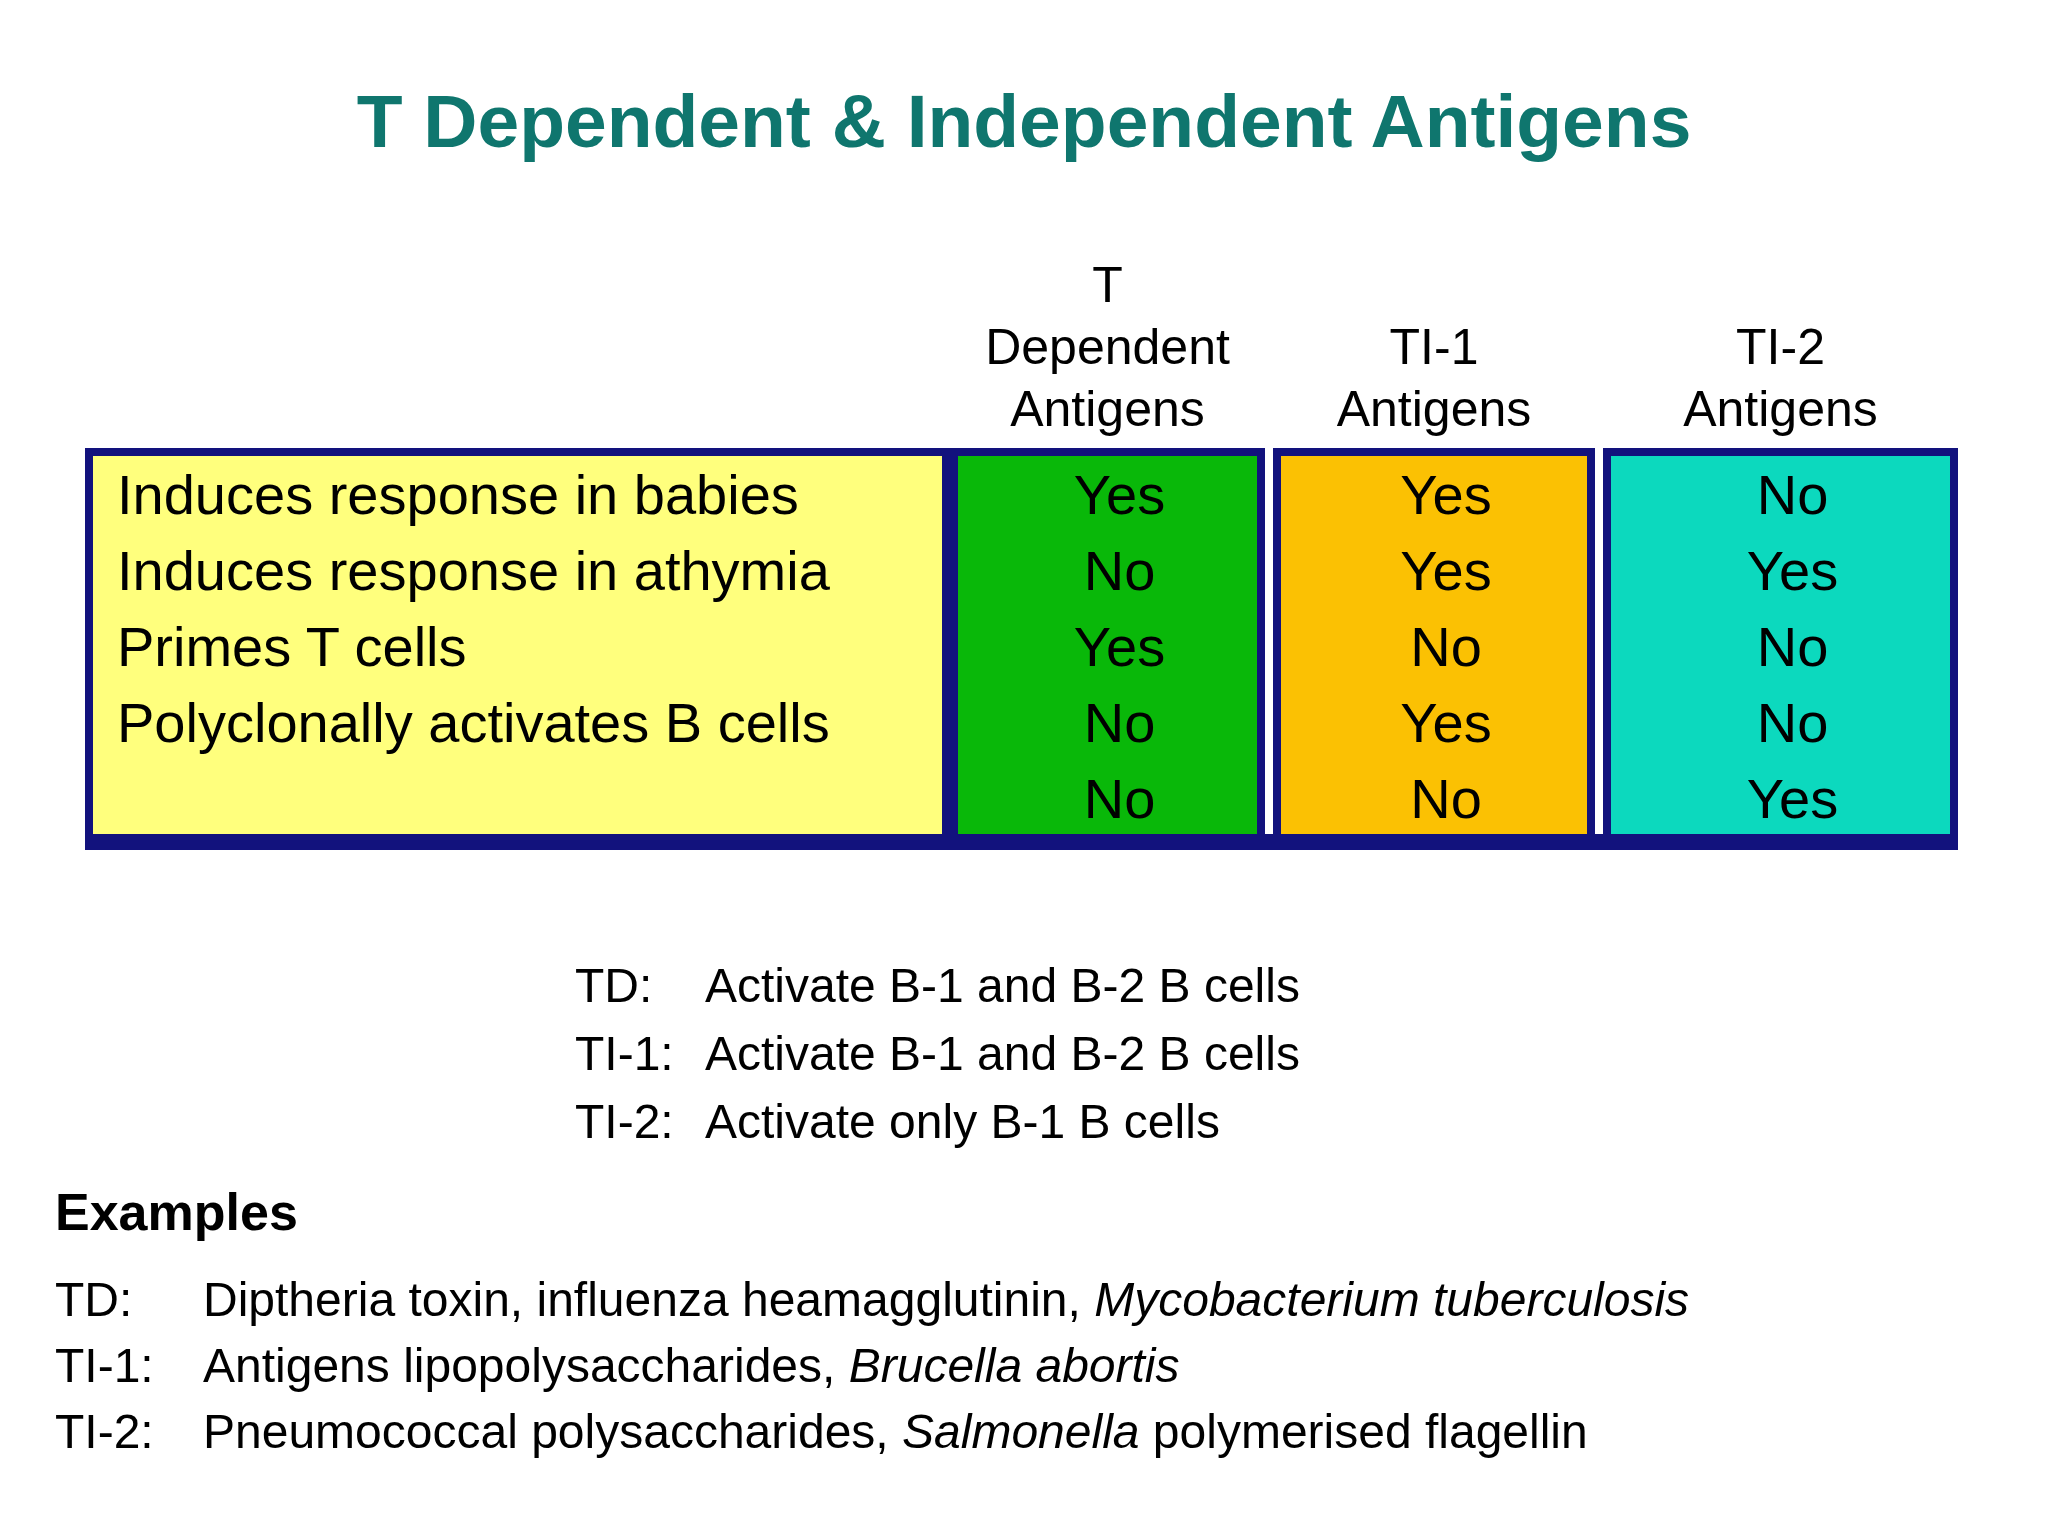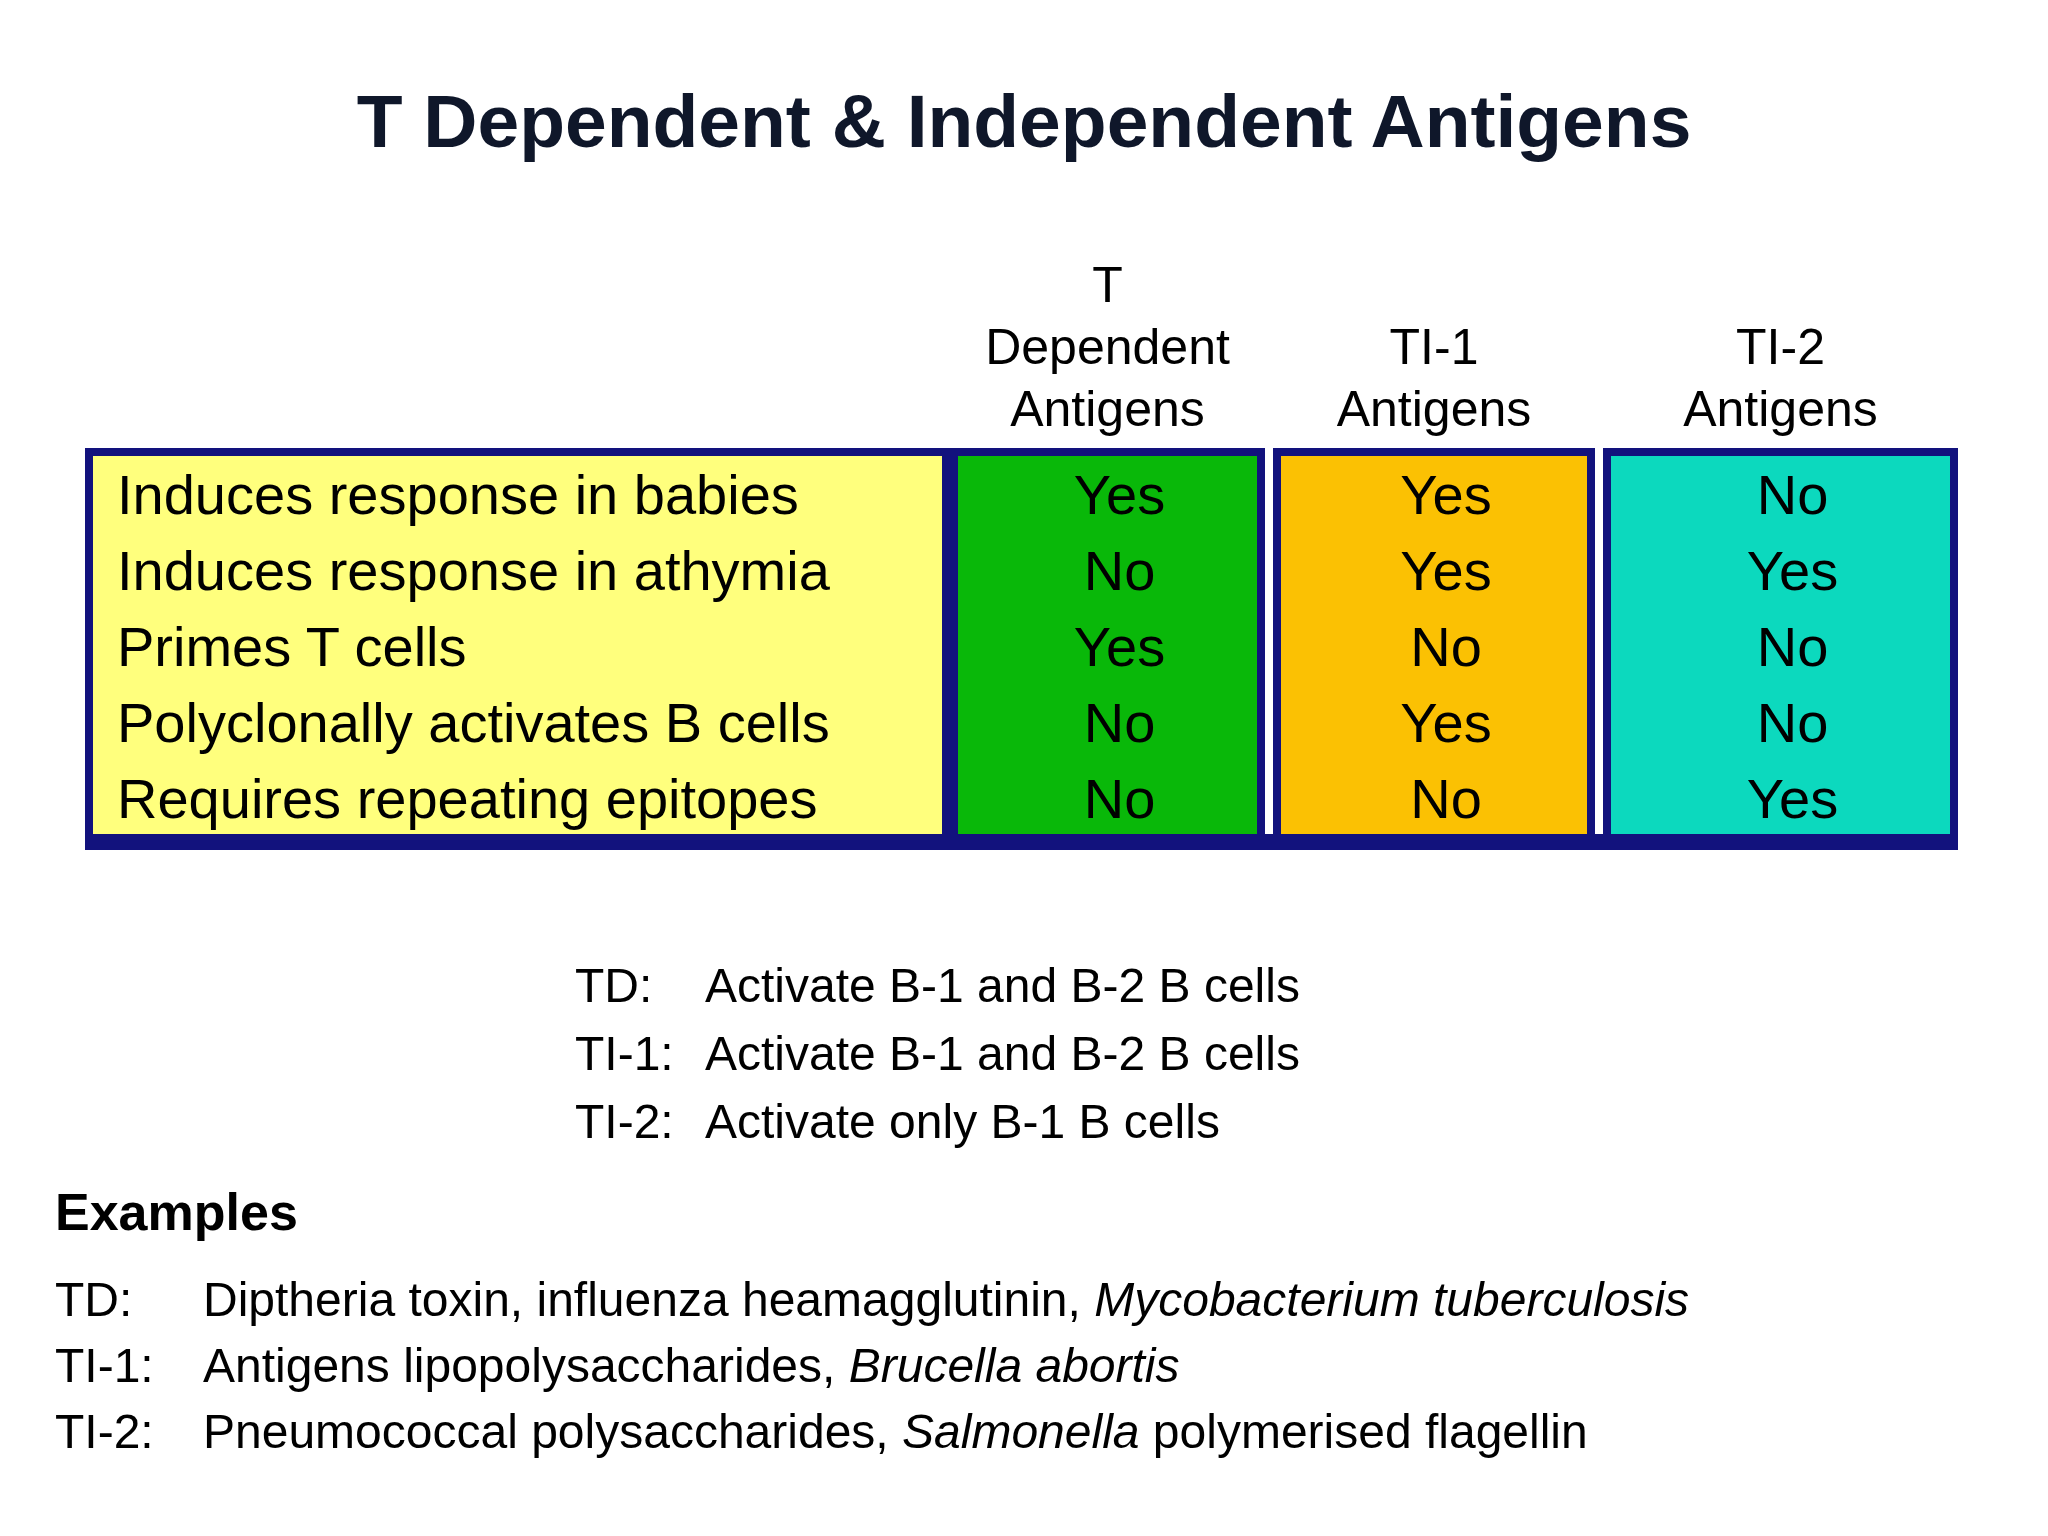--- a/index.html
+++ b/index.html
@@ -15,21 +15,21 @@
 
   
   .title {
     position: absolute;
     left: 0; right: 0;
     top: 78px;
     margin: 0;
     text-align: center;
     font-size: 75px;
     font-weight: bold;
-    color: #0f172a;
+    color: #0f766e;
     letter-spacing: 0px;
   }
 
   
   .col-headers {
     position: absolute;
     left: 85px;
     top: 235px;
     width: 1873px;
     height: 205px;
@@ -151,21 +151,20 @@
       <span>Antigens</span>
     </div>
   </div>
 
   <div class="antigen-table">
     <div class="box label-box">
       <div class="cell">Induces response in babies</div>
       <div class="cell">Induces response in athymia</div>
       <div class="cell">Primes T cells</div>
       <div class="cell">Polyclonally activates B cells</div>
-      <div class="cell">Requires repeating epitopes</div>
     </div>
     <div class="box green-box">
       <div class="cell">Yes</div>
       <div class="cell">No</div>
       <div class="cell">Yes</div>
       <div class="cell">No</div>
       <div class="cell">No</div>
     </div>
     <div class="box orange-box">
       <div class="cell">Yes</div>

